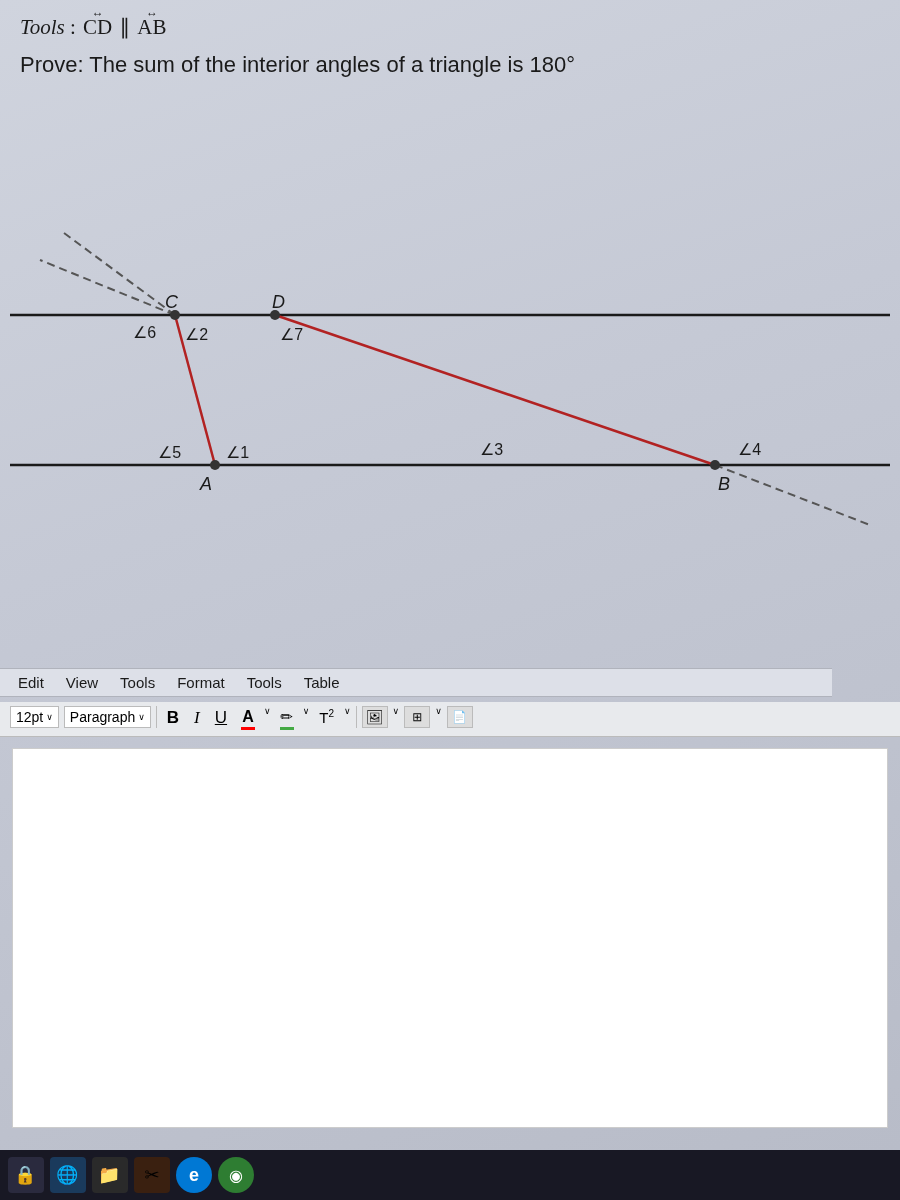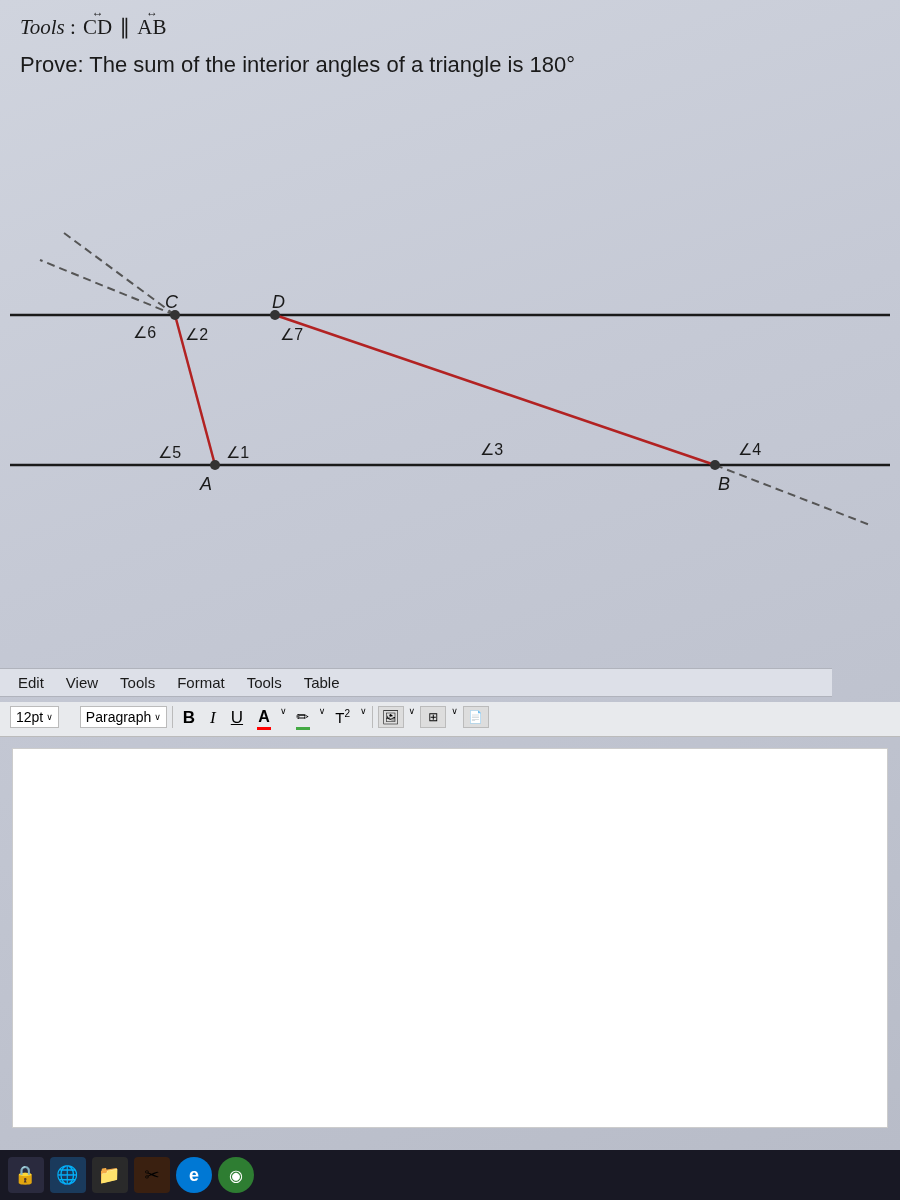--- a/index.html
+++ b/index.html
@@ -115,21 +115,21 @@
     <span style="cursor:pointer;">Table</span>
   </div>
 
   <div style="position:absolute; top:702px; left:0; width:900px; background:#e8eaed; border-bottom:1px solid #bbb; display:flex; align-items:flex-start; padding:4px 10px; gap:5px; font-size:14px;">
 
     <div style="display:flex; align-items:center; background:#fff; border:1px solid #bbb; padding:2px 5px; gap:3px; cursor:pointer;">
       <span>12pt</span>
       <span style="font-size:9px;">∨</span>
     </div>
 
-    <div style="display:flex; align-items:center; background:#fff; border:1px solid #bbb; padding:2px 5px; gap:3px; cursor:pointer;margin-left:16px;">
+    <div style="display:flex; align-items:center; background:#fff; border:1px solid #bbb; padding:2px 5px; gap:3px; cursor:pointer;">
       <span>Paragraph</span>
       <span style="font-size:9px;">∨</span>
     </div>
 
     <div style="width:1px; height:22px; background:#bbb;"></div>
 
     <button style="font-size:17px; font-weight:bold; background:transparent; border:none; cursor:pointer; padding:2px 5px;">
       <span>B</span>
     </button>
 

